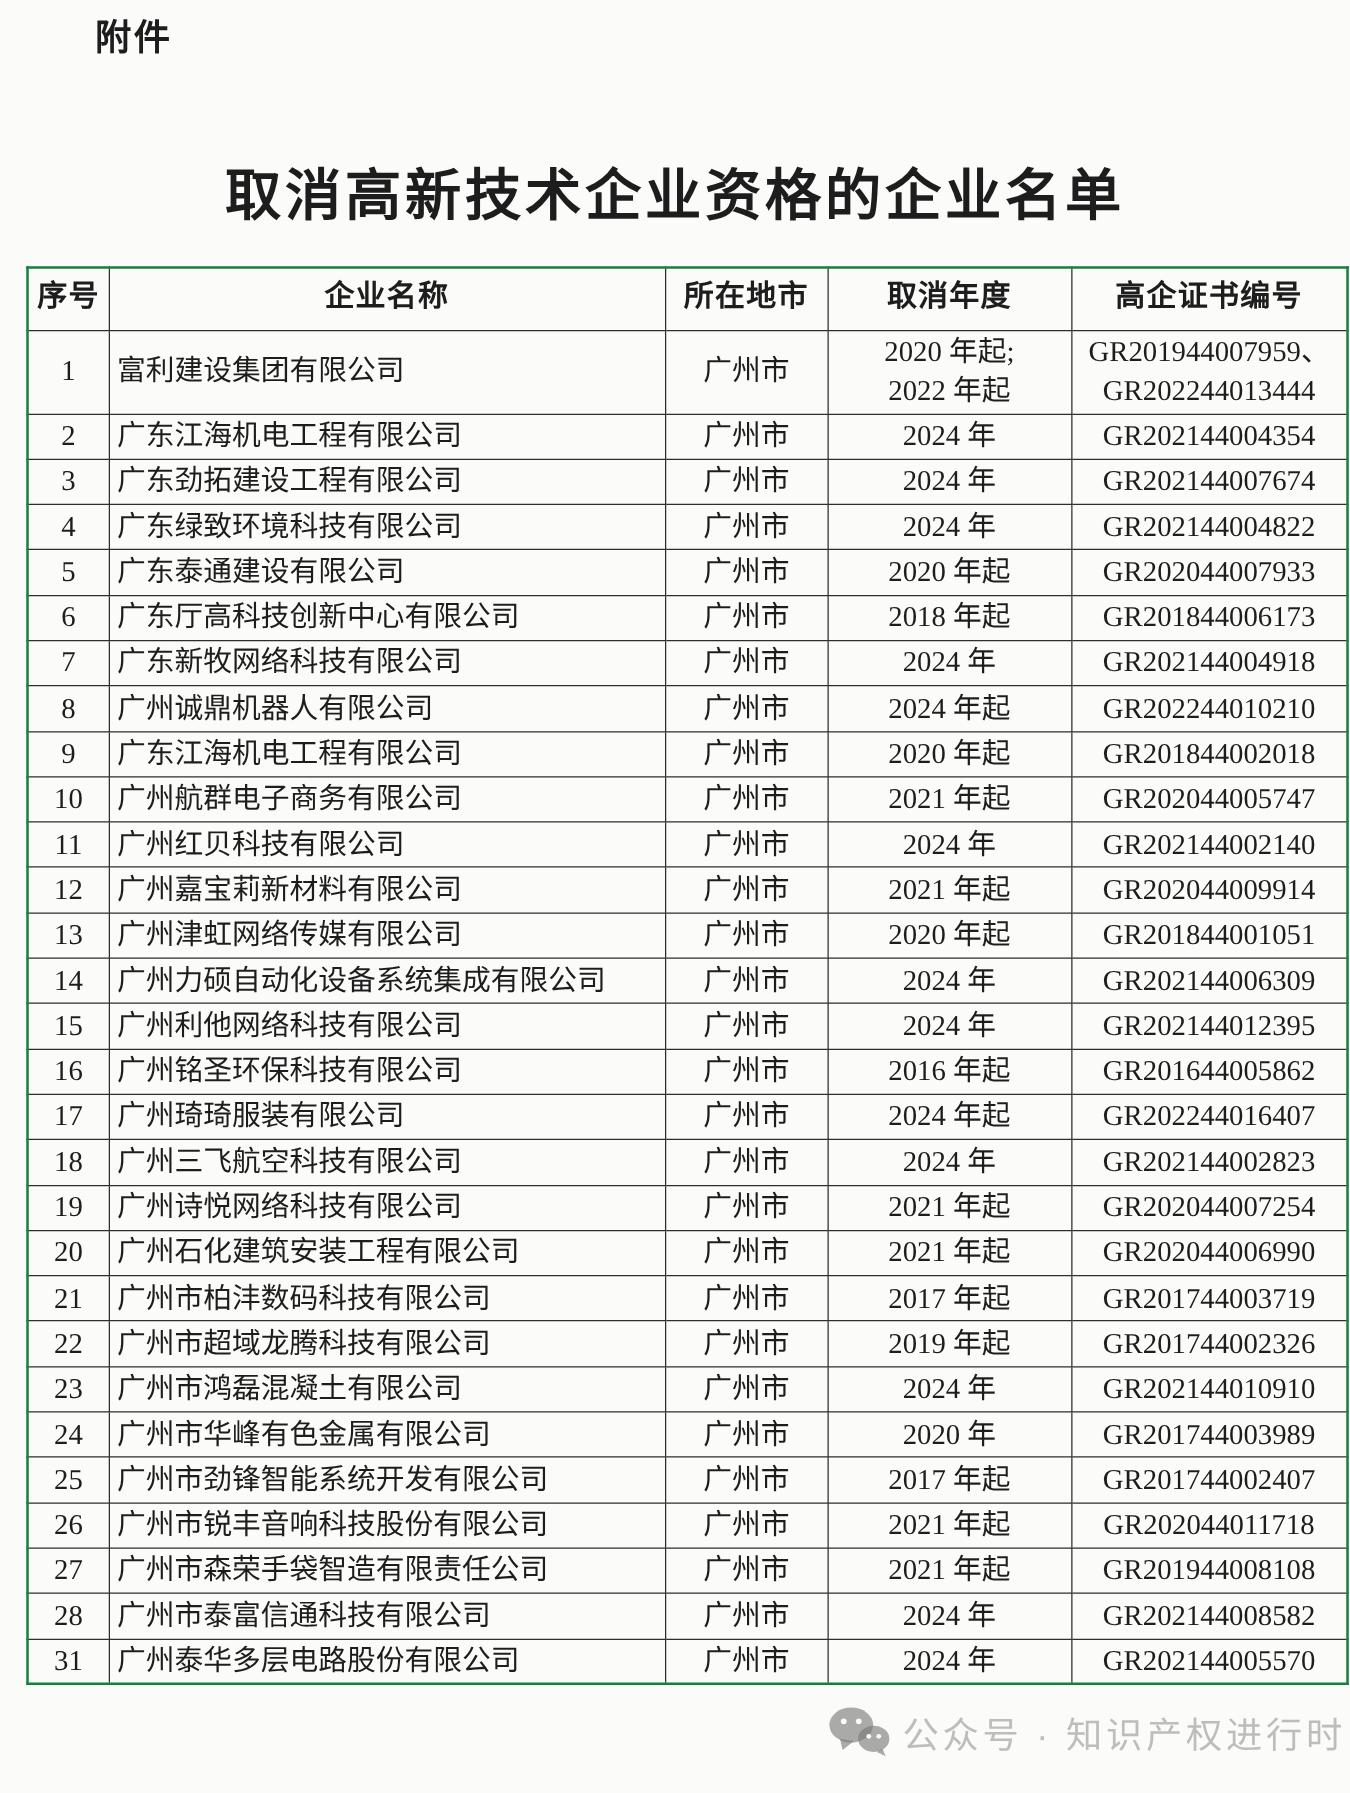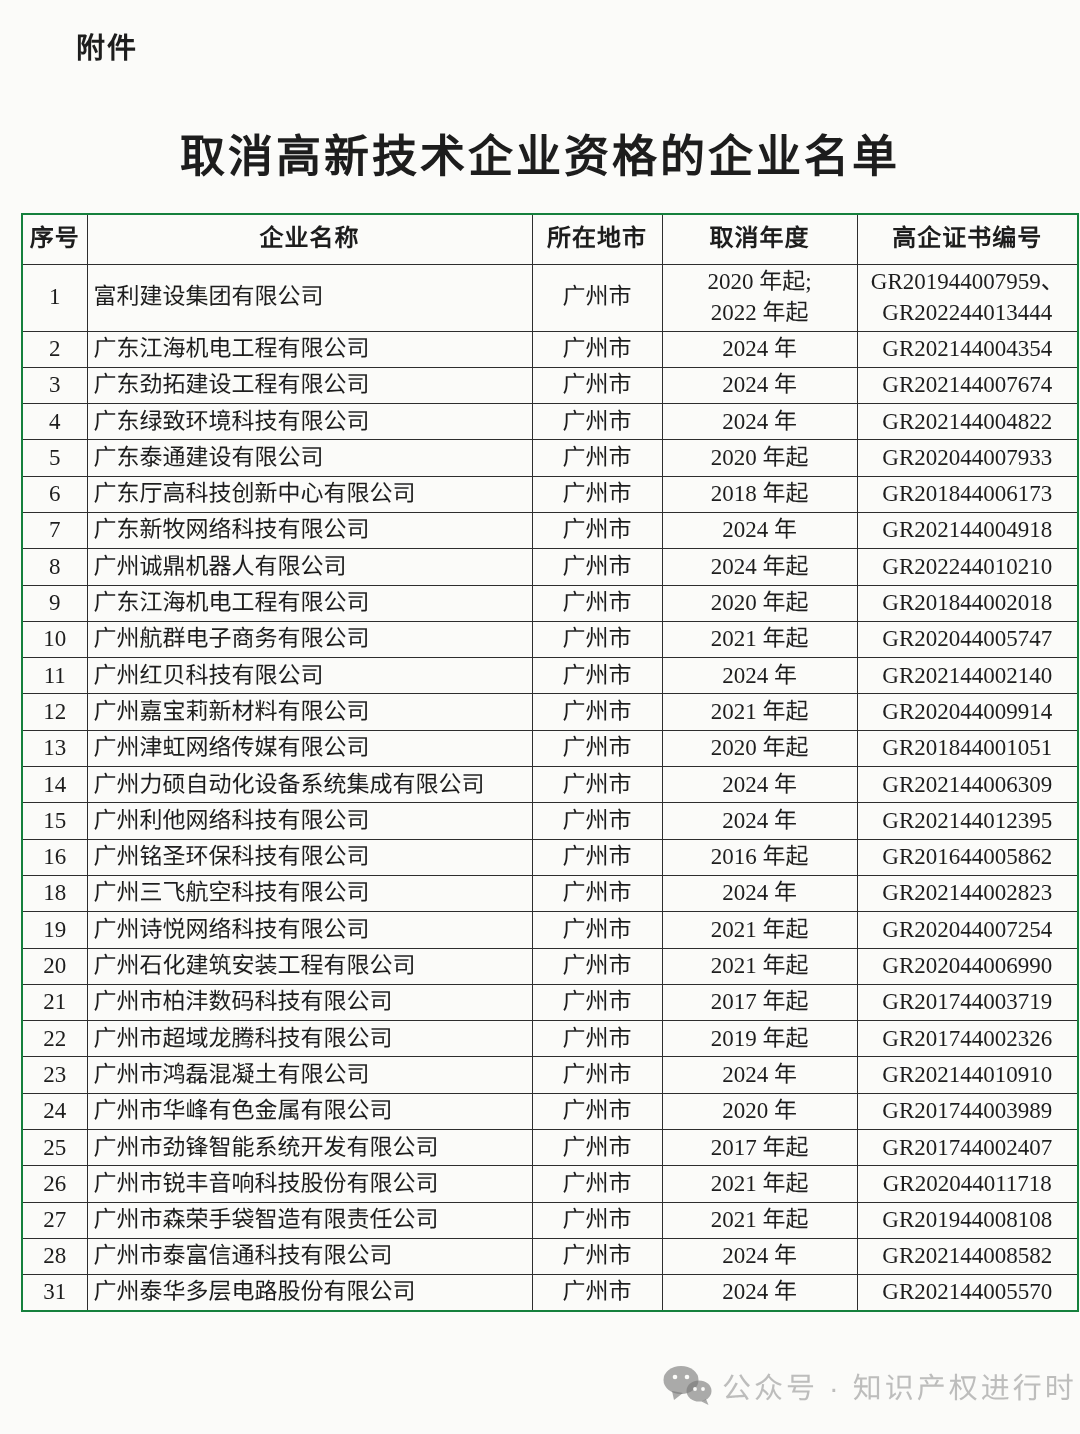--- a/index.html
+++ b/index.html
@@ -11,21 +11,21 @@
     height: 1434px;
     position: relative;
     background: #fbfbf9;
     color: #1d1d1d;
     font-family: "Liberation Serif", "DejaVu Serif", serif;
     overflow: hidden;
   }
   .attachment-label {
     position: absolute;
     left: 76px;
-    top: 24px;
+    top: 6px;
     font-size: 29px;
     font-weight: 700;
     font-family: "Liberation Sans", "DejaVu Sans", sans-serif;
     letter-spacing: 2px;
   }
   .page-title {
     position: absolute;
     top: 120px;
     left: 0;
     width: 1080px;
@@ -229,20 +229,27 @@
         <td>GR202144012395</td>
       </tr>
       <tr>
         <td>16</td>
         <td class="company">广州铭圣环保科技有限公司</td>
         <td>广州市</td>
         <td>2016 年起</td>
         <td>GR201644005862</td>
       </tr>
       <tr>
+        <td>17</td>
+        <td class="company">广州琦琦服装有限公司</td>
+        <td>广州市</td>
+        <td>2024 年起</td>
+        <td>GR202244016407</td>
+      </tr>
+      <tr>
         <td>18</td>
         <td class="company">广州三飞航空科技有限公司</td>
         <td>广州市</td>
         <td>2024 年</td>
         <td>GR202144002823</td>
       </tr>
       <tr>
         <td>19</td>
         <td class="company">广州诗悦网络科技有限公司</td>
         <td>广州市</td>

